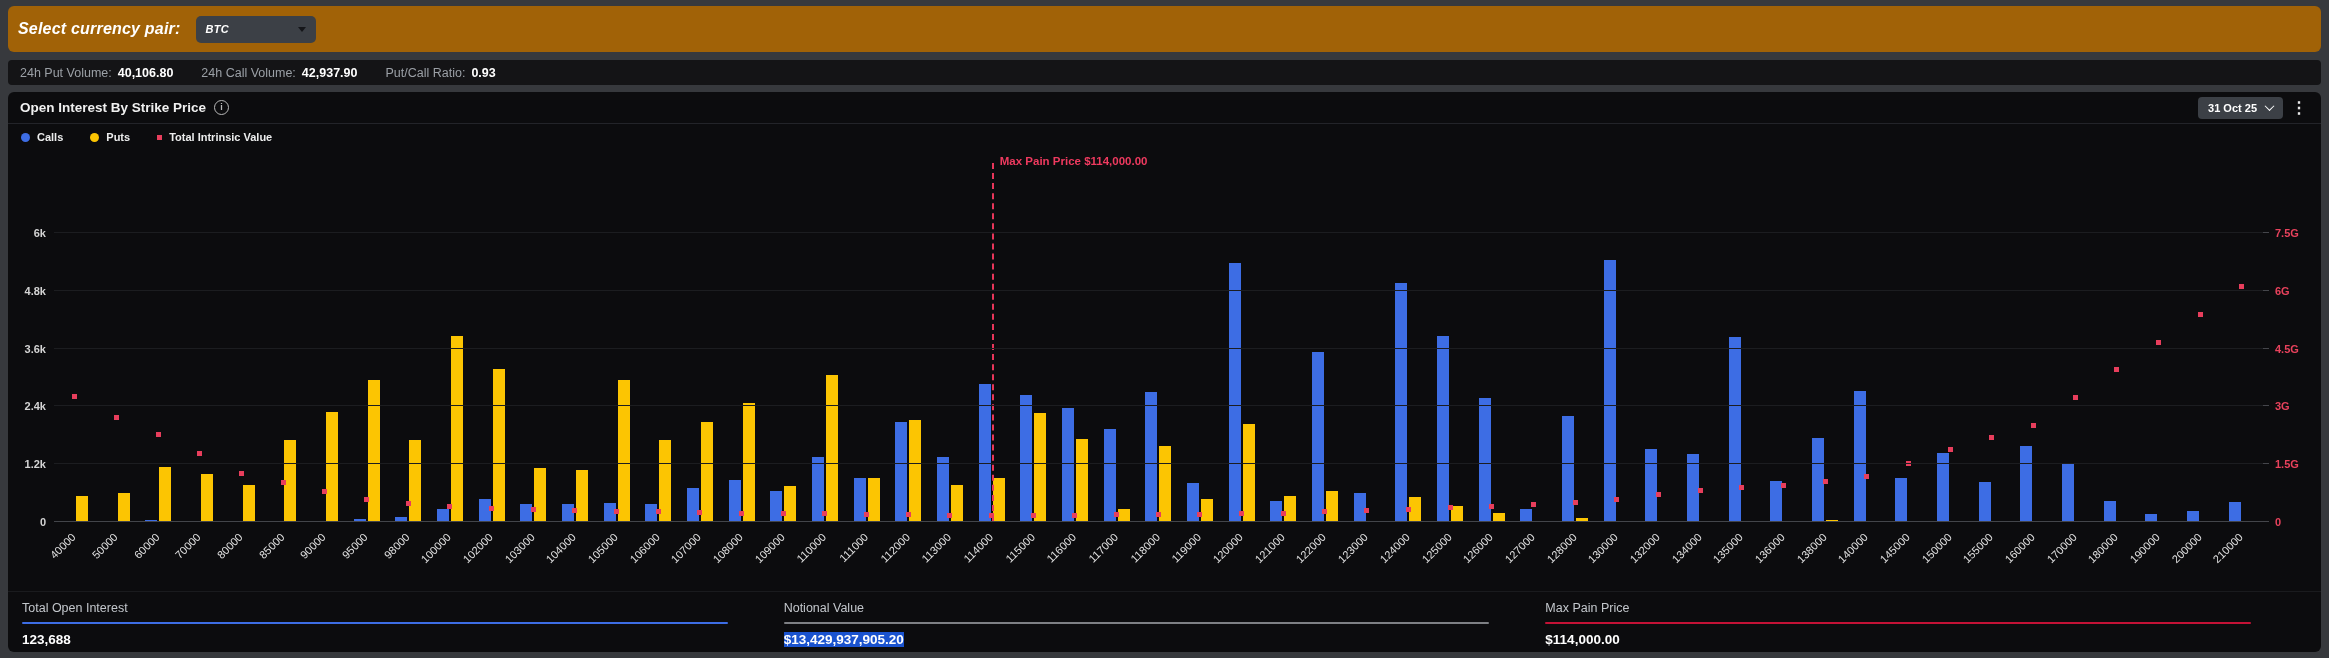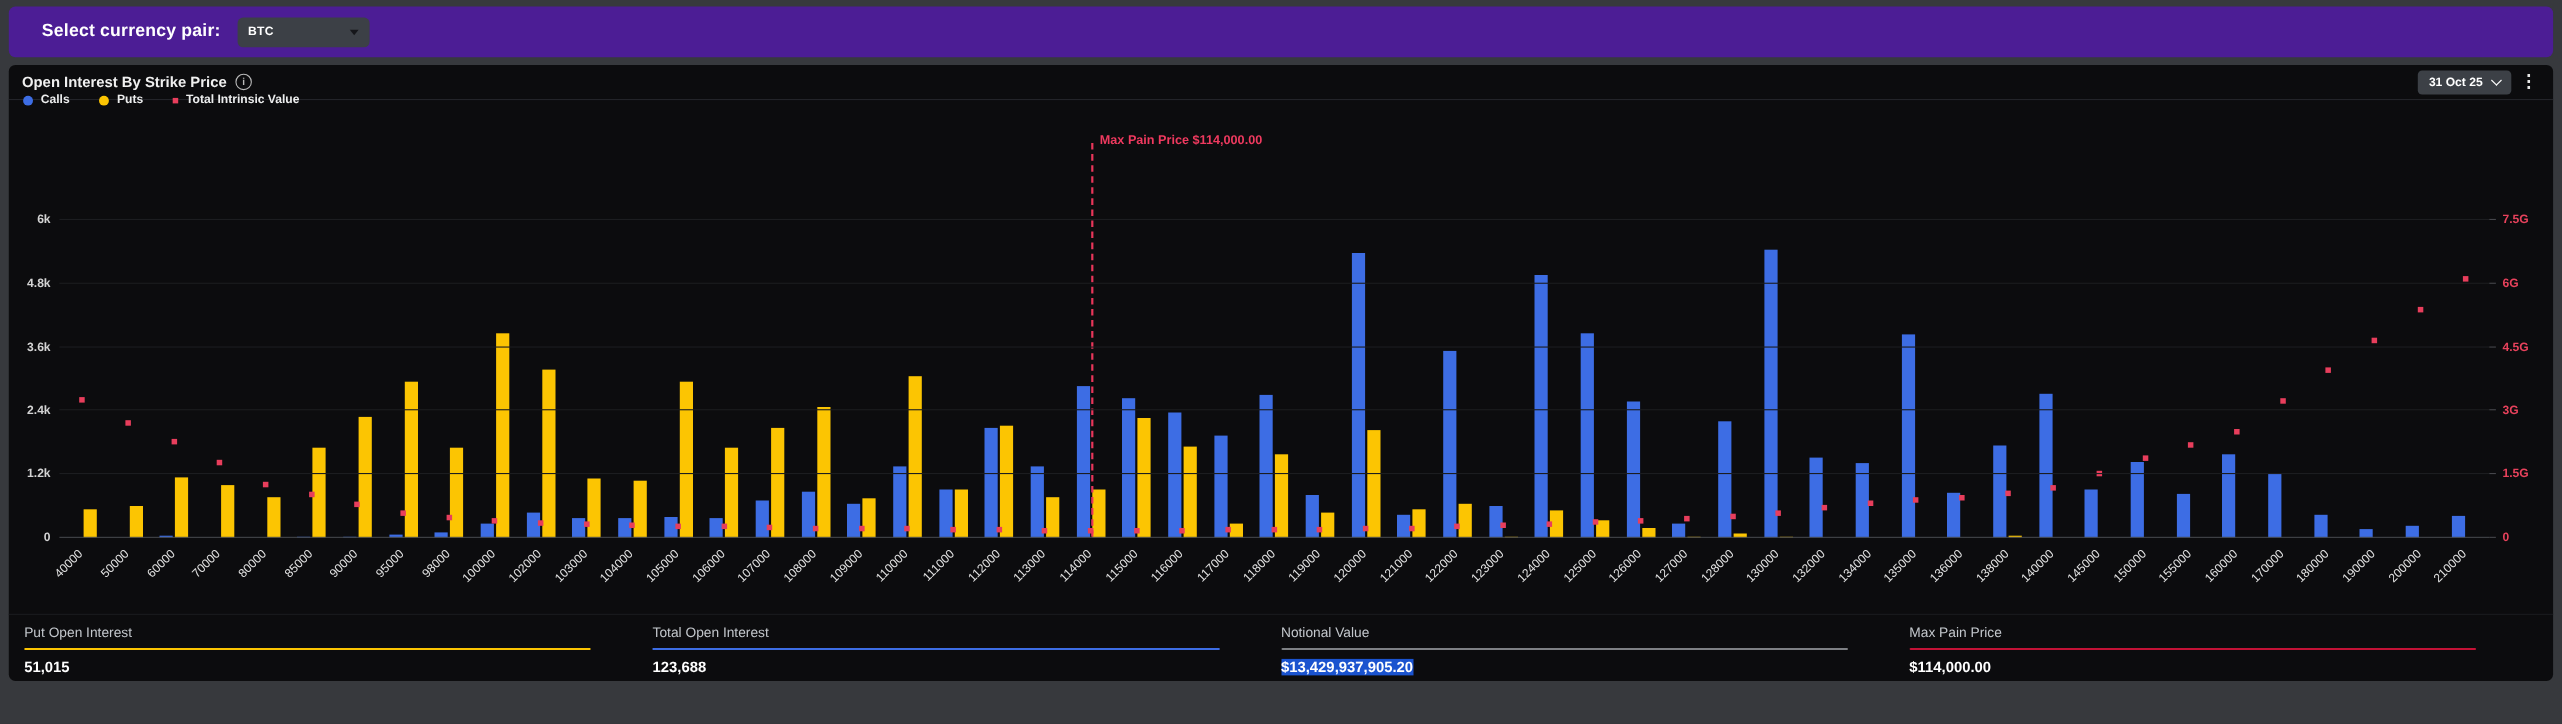--- a/index.html
+++ b/index.html
@@ -1,22 +1,22 @@
 <!DOCTYPE html>
 <html><head>
 <meta charset="utf-8">
 <style>
   html,body{margin:0;padding:0;background:#37393d;}
   .page{position:relative;width:2329px;height:658px;background:#37393d;overflow:hidden;
         font-family:"Liberation Sans",sans-serif;-webkit-font-smoothing:antialiased;}
   .panel{margin:0 8px;border-radius:6px;box-sizing:border-box;}
 
   
-  .top-panel{margin-top:6px;height:46px;background:#4c1d95;display:flex;align-items:center;
-             padding-left:30px;gap:15px;}
+  .top-panel{margin-top:6px;height:46px;background:#a16207;display:flex;align-items:center;
+             padding-left:10px;gap:15px;font-style:italic;}
   .cp-label{font-size:16px;font-weight:bold;color:#ffffff;letter-spacing:.2px;}
   .select{width:100px;height:27px;background:#3c4046;border-radius:5px;display:flex;align-items:center;
           justify-content:space-between;padding:0 10px;cursor:pointer;}
   .select .val{font-size:11px;font-weight:bold;color:#ffffff;letter-spacing:.3px;}
   .select .tri{width:0;height:0;border-left:4px solid transparent;border-right:4px solid transparent;
                border-top:5px solid #15161a;}
 
   
   .stats-bar{margin-top:8px;height:25px;background:#141416;border-radius:4px;display:flex;
              align-items:center;padding:0 12px;gap:28px;}
@@ -31,21 +31,21 @@
              font-size:9px;line-height:12px;text-align:center;font-weight:bold;cursor:pointer;}
   .header-right{margin-left:auto;display:flex;align-items:center;gap:6px;}
   .date-pill{background:#3c4046;border-radius:4px;padding:5px 10px;display:flex;align-items:center;
              gap:9px;font-size:11px;font-weight:bold;color:#ffffff;cursor:pointer;}
   .date-pill .chev{width:6px;height:6px;border-right:1.8px solid #ffffff;border-bottom:1.8px solid #ffffff;
                    transform:rotate(45deg) translate(-1px,-1px);}
   .kebab{color:#e8e8e8;font-size:16px;font-weight:bold;cursor:pointer;line-height:16px;padding:0 2px;}
   .hdr-divider{height:1px;background:#232429;}
 
   
-  .legend{position:absolute;top:26px;left:13px;display:flex;gap:27px;align-items:flex-start;}
+  .legend{position:absolute;top:39px;left:13px;display:flex;gap:27px;align-items:flex-start;}
   .legend-item{display:flex;align-items:center;gap:7px;cursor:pointer;}
   .legend-item .lbl{font-size:11px;font-weight:bold;color:#eceded;}
   .mk-circle{width:9px;height:9px;border-radius:50%;}
   .mk-square{width:5px;height:5px;}
 
   
   .plot{position:absolute;left:46px;right:58px;top:141px;height:289px;}
   .gridline{position:absolute;left:0;right:0;height:1px;background:#1c1d20;}
   .gridline.zero{background:#43454a;}
   .ytick-l{position:absolute;right:calc(100% + 8px);transform:translateY(50%);font-size:11px;
@@ -79,20 +79,34 @@
 <div class="page">
 
   <div class="panel top-panel">
     <span class="cp-label">Select currency pair:</span>
     <div class="select">
       <span class="val">BTC</span>
       <span class="tri"></span>
     </div>
   </div>
 
+  <div class="panel stats-bar">
+    <span class="stat">
+      <span>24h Put Volume:</span>
+      <b>40,106.80</b>
+    </span>
+    <span class="stat">
+      <span>24h Call Volume:</span>
+      <b>42,937.90</b>
+    </span>
+    <span class="stat">
+      <span>Put/Call Ratio:</span>
+      <b>0.93</b>
+    </span>
+  </div>
 
   <div class="panel chart-panel">
     <div class="chart-header">
       <span class="chart-title">Open Interest By Strike Price</span>
       <span class="info-icon">i</span>
       <div class="header-right">
         <div class="date-pill">
           <span>31 Oct 25</span>
           <span class="chev"></span>
         </div>
@@ -568,25 +582,20 @@
         <div class="rtickmark" style="bottom: 80%;"></div>
         <span class="ytick-r" style="bottom: 80%;">6G</span>
         <div class="gridline" style="bottom: 100%;"></div>
         <span class="ytick-l" style="bottom: 100%;">6k</span>
         <div class="rtickmark" style="bottom: 100%;"></div>
         <span class="ytick-r" style="bottom: 100%;">7.5G</span>
       </div>
 
     <div class="summary" id="summary">
         <div class="scol">
-          <div class="slabel">Put Open Interest</div>
-          <div class="sline" style="background: rgb(252, 197, 2);"></div>
-          <div class="svalue">51,015</div>
-        </div>
-        <div class="scol">
           <div class="slabel">Total Open Interest</div>
           <div class="sline" style="background: rgb(61, 109, 228);"></div>
           <div class="svalue">123,688</div>
         </div>
         <div class="scol">
           <div class="slabel">Notional Value</div>
           <div class="sline" style="background: rgb(126, 128, 132);"></div>
           <div class="svalue"><span class="hl">$13,429,937,905.20</span></div>
         </div>
         <div class="scol">

